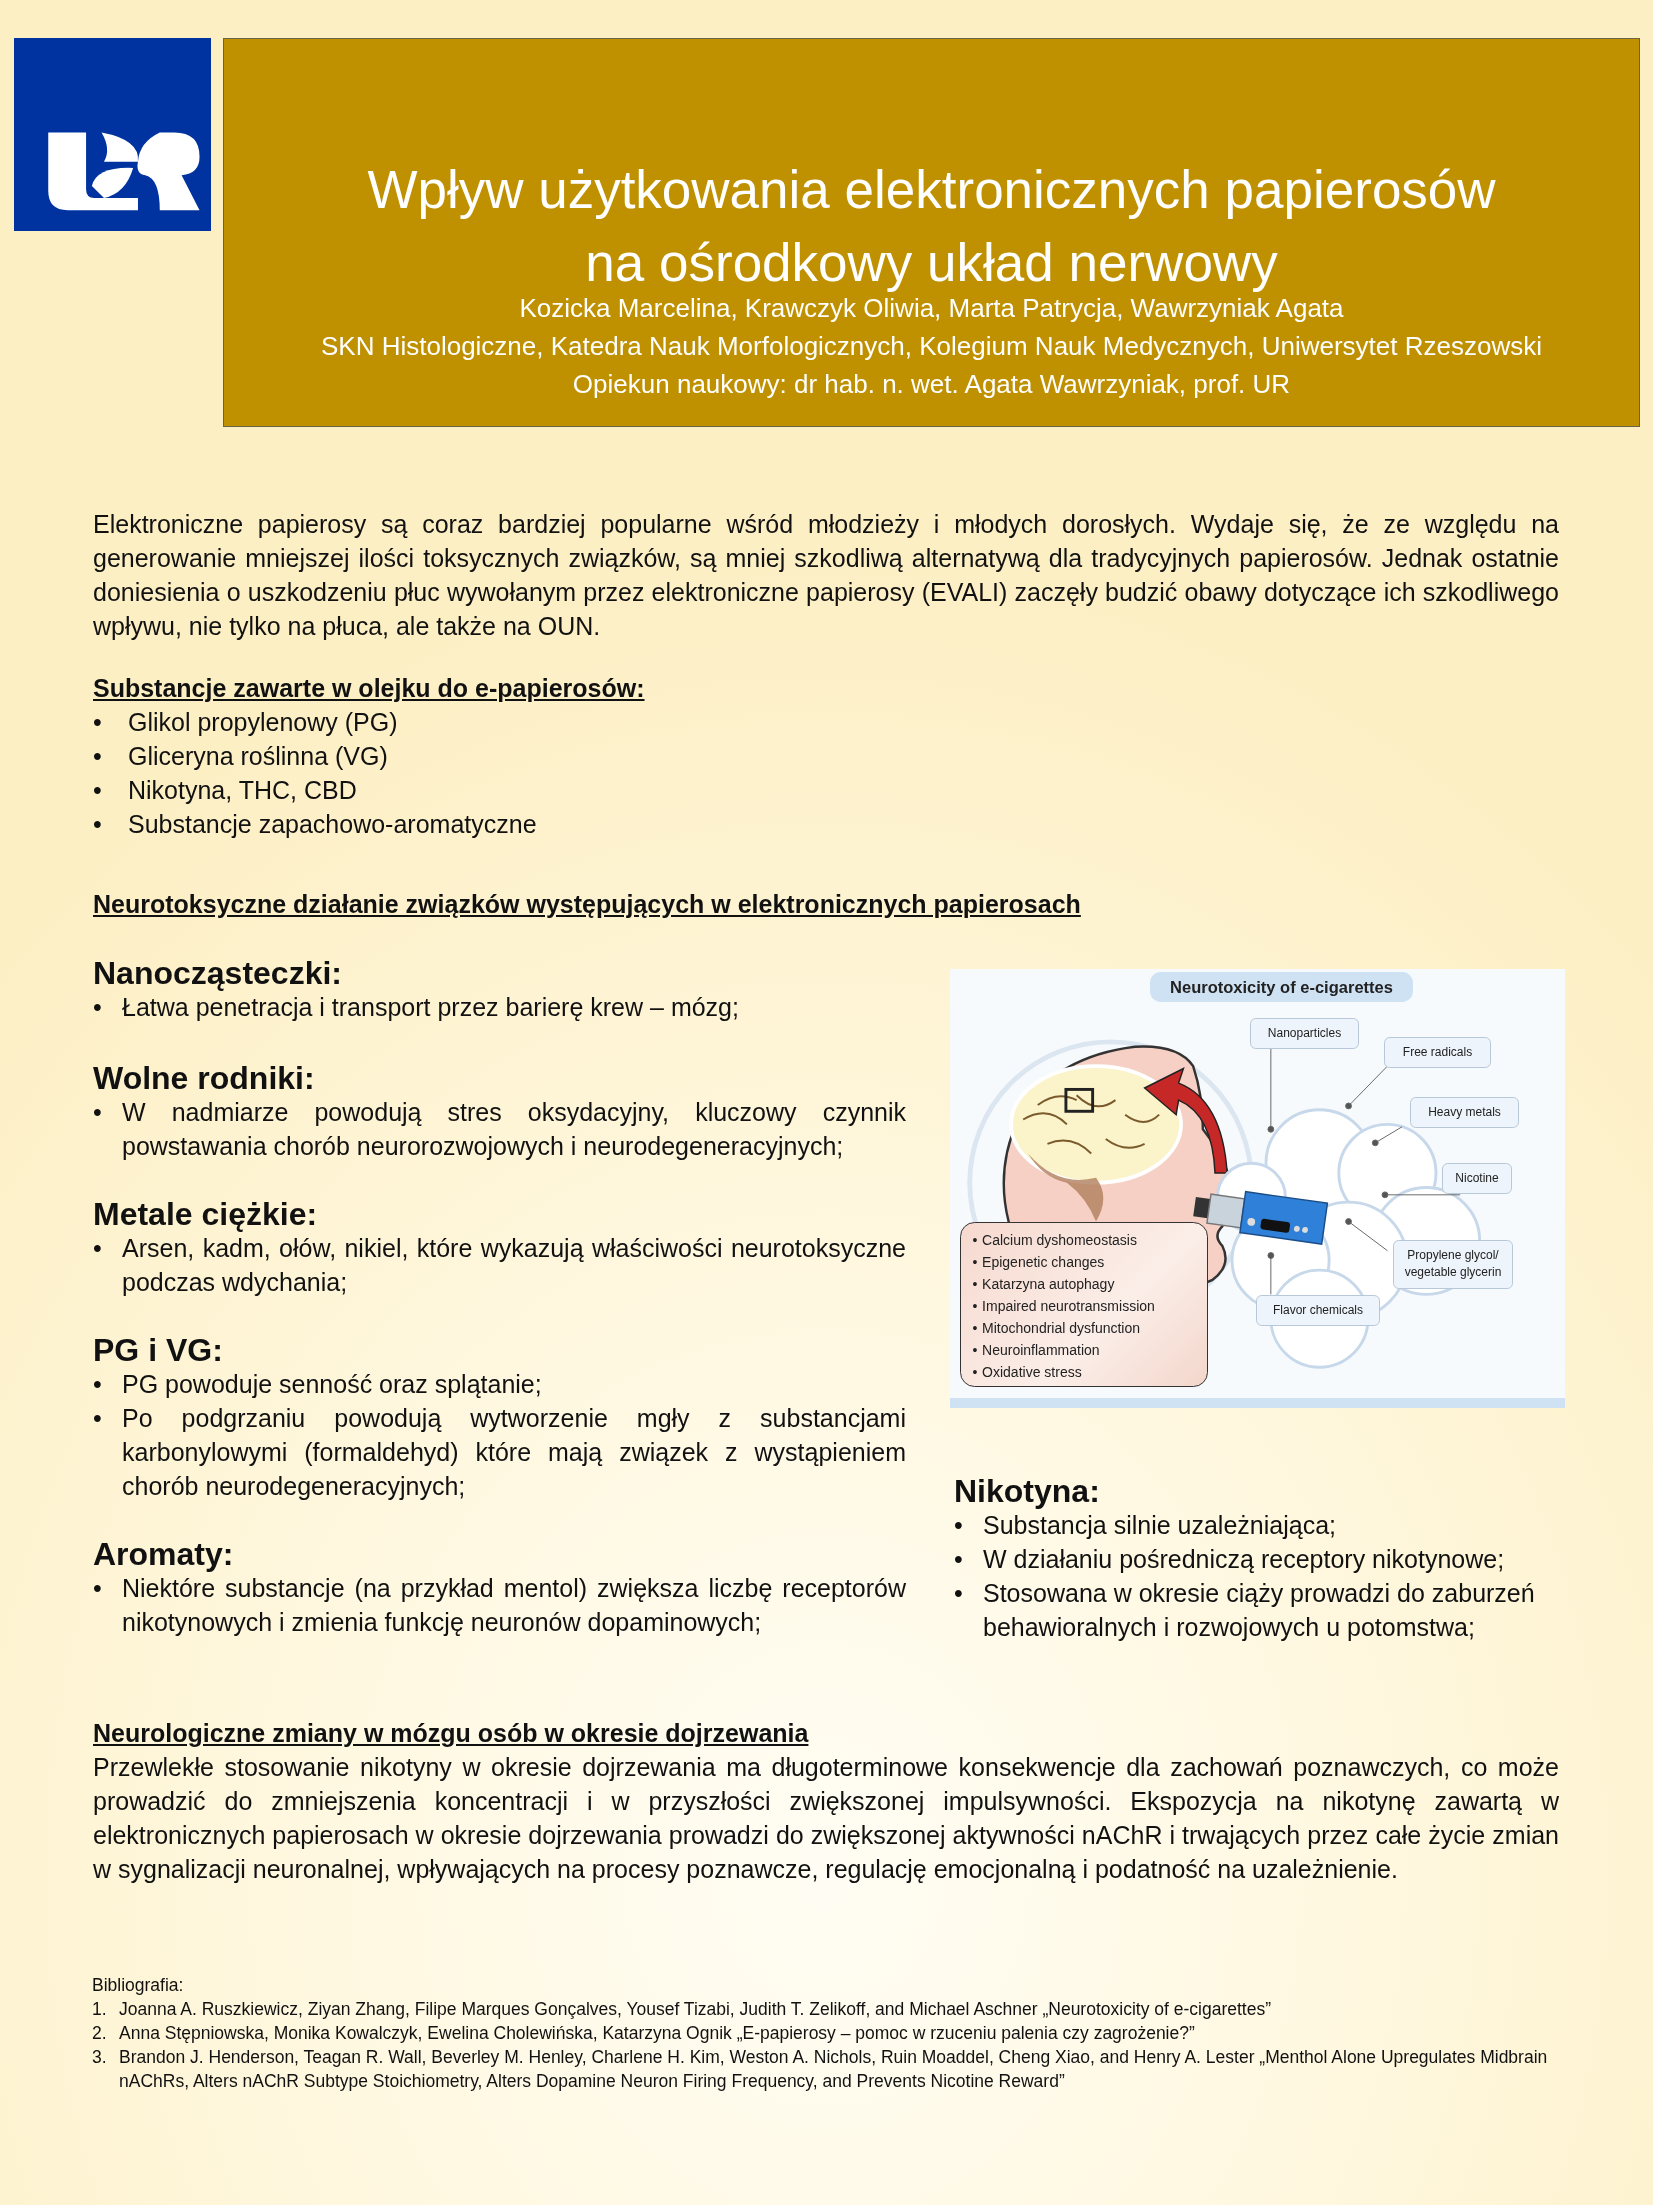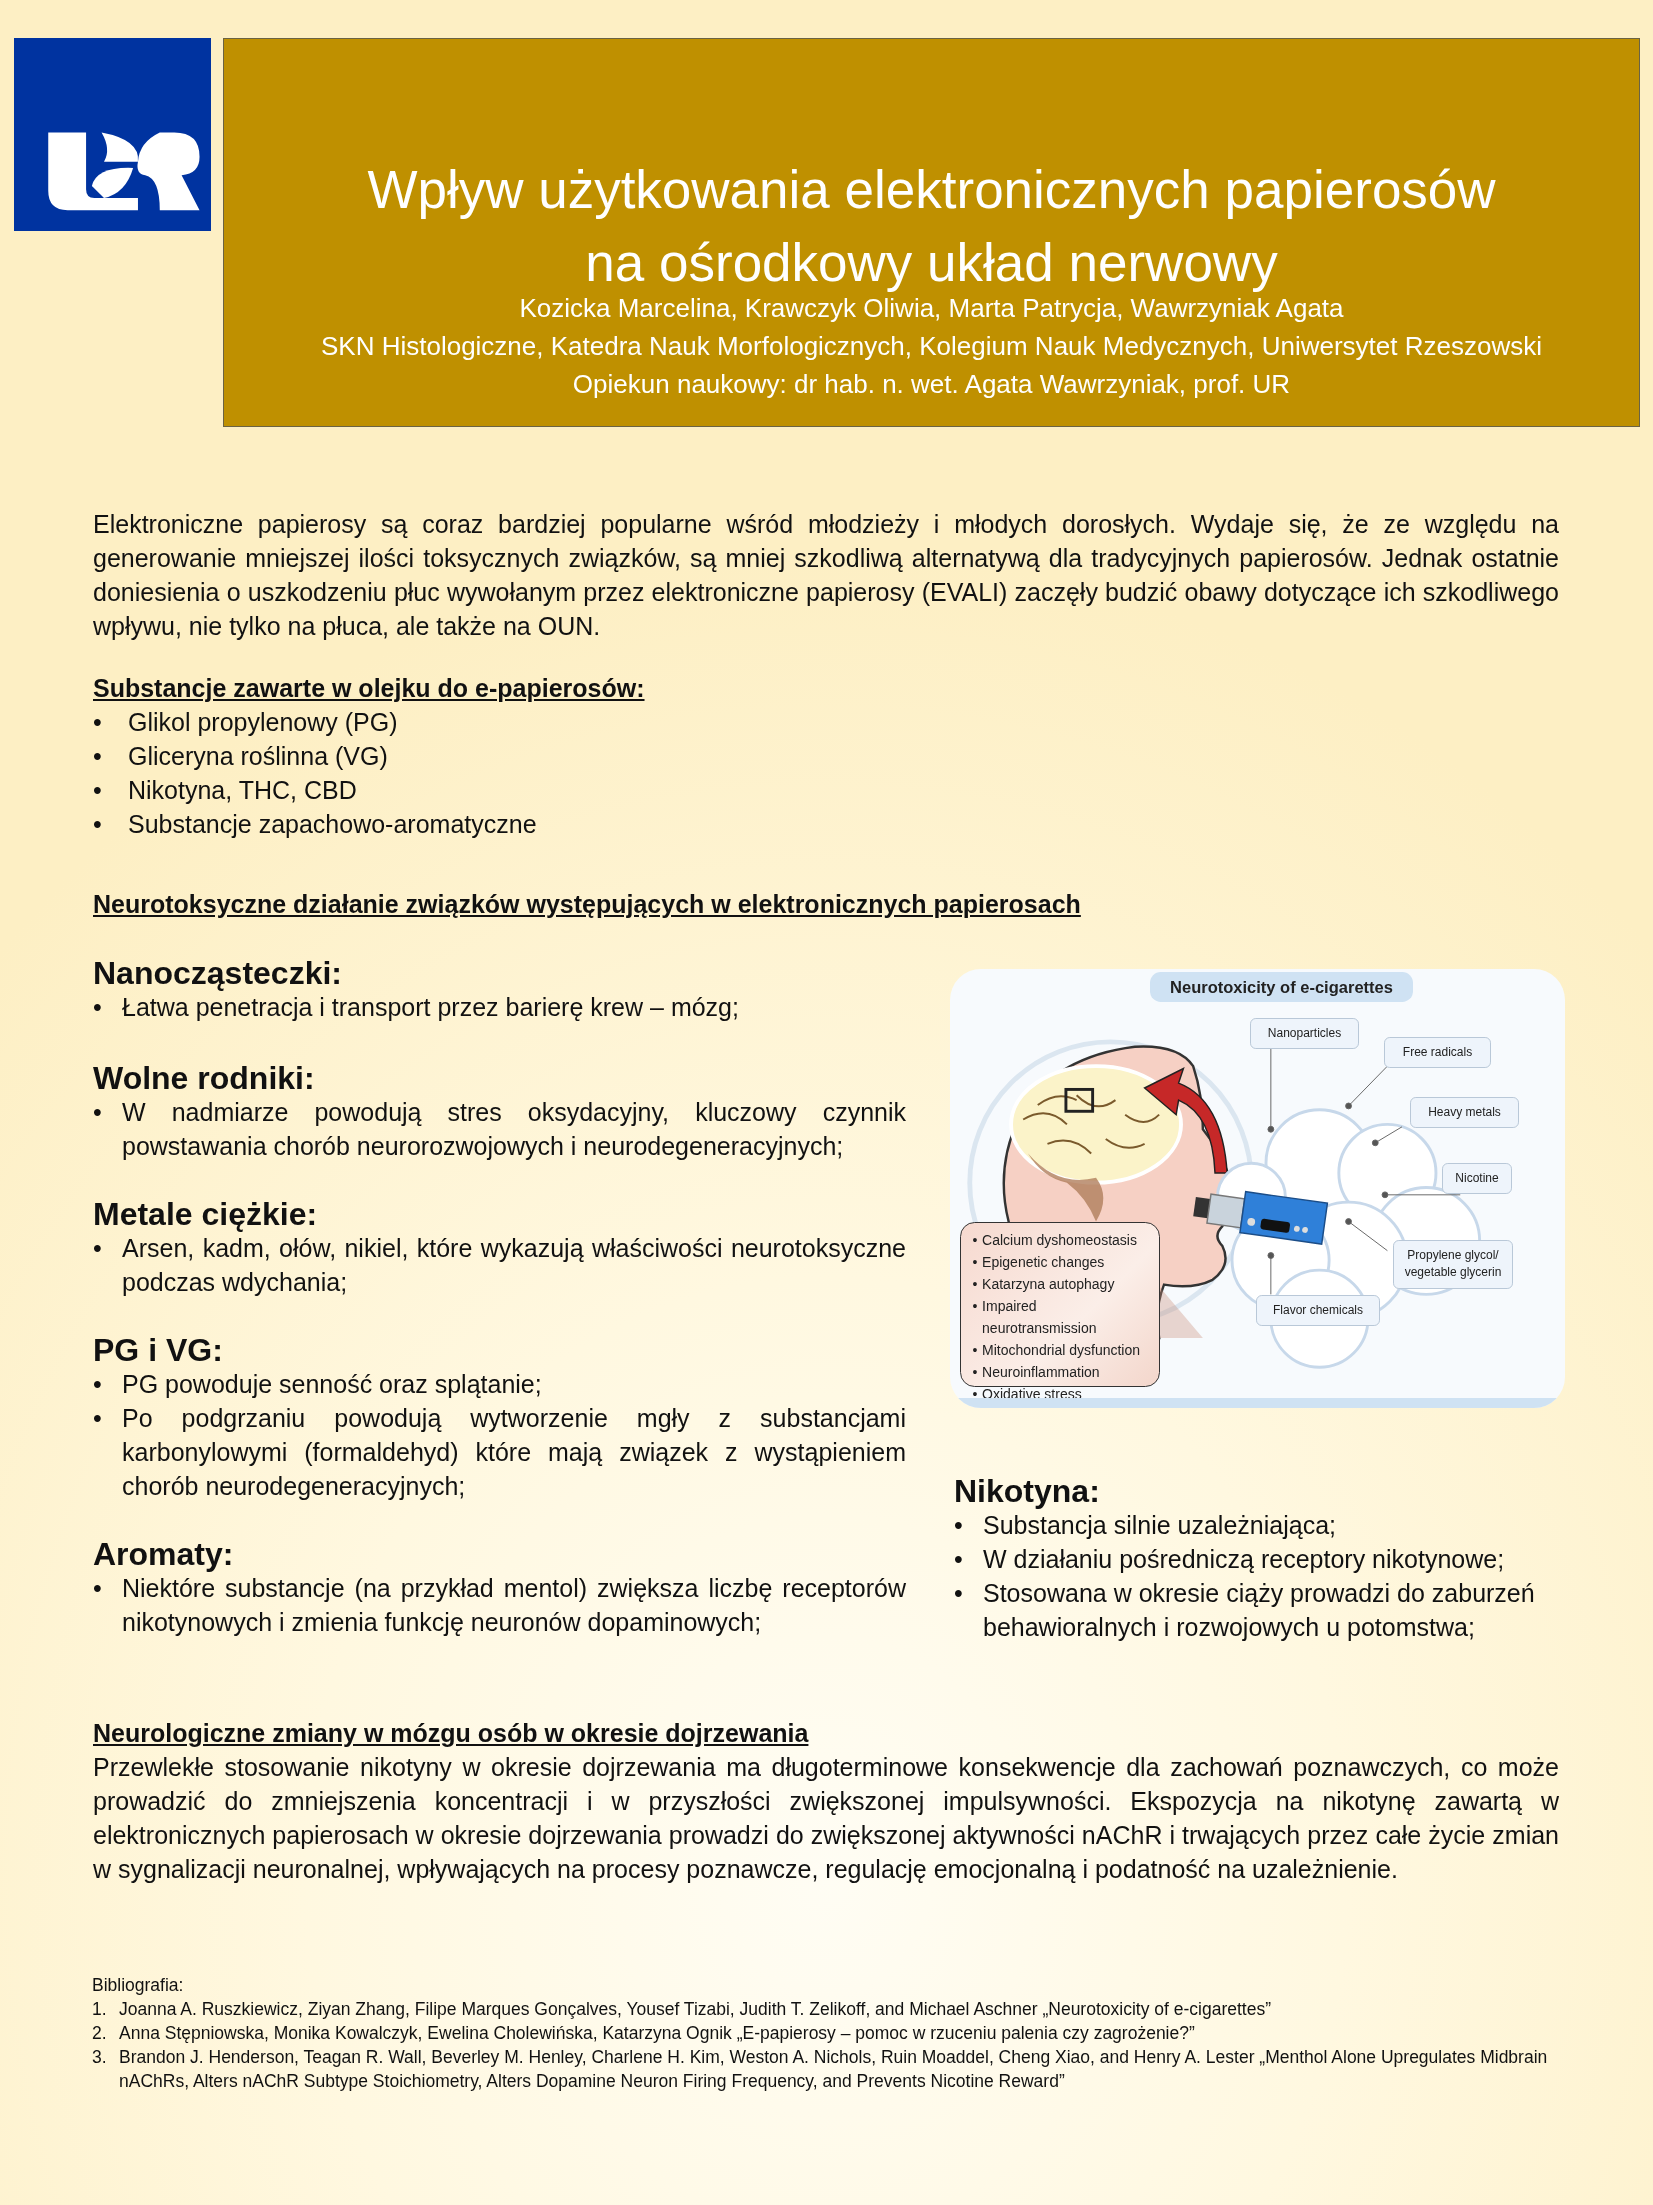--- a/index.html
+++ b/index.html
@@ -25,35 +25,35 @@
   .para { font-size: 25px; line-height: 34px; text-align: justify; }
   .h-ul { font-weight: bold; text-decoration: underline; font-size: 25px; line-height: 34px; }
   .h-b { font-weight: bold; font-size: 32px; line-height: 34px; }
   ul.bl { list-style: none; margin: 0; padding: 0; }
   ul.bl li { position: relative; padding-left: 35px; font-size: 25px; line-height: 34px; text-align: justify; }
   ul.bl li::before { content: "•"; position: absolute; left: 0; top: 0; }
   ul.bl.tight li { padding-left: 29px; }
   
   #figure {
     left: 950px; top: 969px; width: 615px; height: 439px;
-    background: #f7fafd; overflow: hidden; border-radius: 31px;
+    background: #f7fafd; overflow: hidden;
   }
   #figure .bottom-bar { position: absolute; left: 0; right: 0; bottom: 0; height: 9.7px; background: #cfe2f3; }
   #figure svg { position: absolute; left: 0; top: 0; }
   .fig-title {
     position: absolute; left: 200px; top: 2.9px; width: 263px; height: 30px;
     background: #cfe2f3; border-radius: 10.7px; text-align: center;
     font-size: 16.5px; line-height: 30px; color: #222; font-weight: bold;
   }
   .fig-label {
     position: absolute; background: #eef4fb; border: 1px solid #b9c8d8; border-radius: 5.8px;
     font-size: 12px; line-height: 17.5px; color: #222; text-align: center; padding: 5.8px 6.8px; box-sizing: border-box;
   }
   .fig-effects {
-    position: absolute; left: 9.7px; top: 253px; width: 200px; height: 165px;
+    position: absolute; left: 9.7px; top: 253px; width: 248px; height: 165px;
     background: linear-gradient(135deg, #f6d9cf 0%, #fbeee8 60%, #f3d6cb 100%);
     border: 1px solid #333; border-radius: 14.6px; box-sizing: border-box; padding: 5.8px 7.8px;
   }
   .fig-effects ul { list-style: none; margin: 0; padding: 0; }
   .fig-effects li { position: relative; padding-left: 13.6px; font-size: 14px; line-height: 22px; color: #222; }
   .fig-effects li::before { content: "•"; position: absolute; left: 3.9px; }
   
   #biblio { left: 92px; top: 1973px; width: 1483px; font-size: 17.5px; line-height: 24px; }
   #biblio ol { margin: 0; padding: 0; list-style: none; }
   #biblio li { position: relative; padding-left: 27px; }

